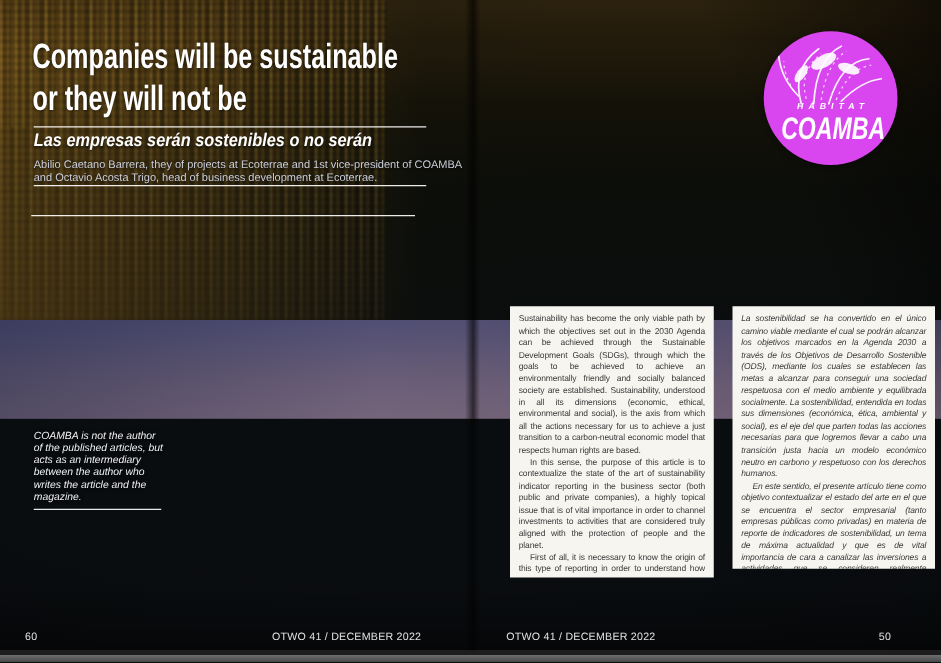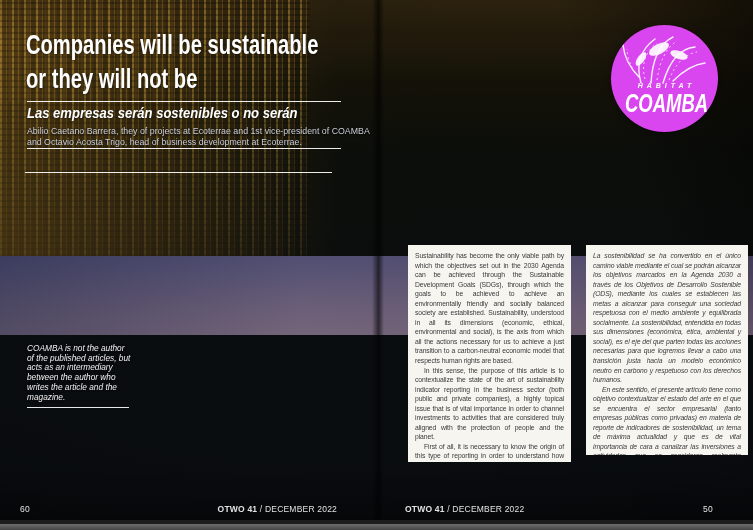--- a/index.html
+++ b/index.html
@@ -111,21 +111,21 @@
   .logo-top{position:absolute;left:0;top:57px;width:100%;font-size:7px;letter-spacing:4px;
     color:#fff;font-weight:bold;text-indent:4px;}
   .logo-main{position:absolute;left:0;top:64px;width:100%;font-size:25px;font-weight:bold;color:#fff;
     transform:scaleX(0.74);transform-origin:50% 0;letter-spacing:0;}
 
   .footer{top:504px;font-size:8.5px;color:#e2e2e2;letter-spacing:0.2px;}
   .pn-left{left:20px;}
   .pn-right{left:703px;}
   .foot-left{left:177px;width:160px;text-align:right;}
   .foot-right{left:405px;}
-  .foot-mag{font-weight:bold;}
+  .foot-mag{font-weight:normal;}
 </style>
 </head>
 <body>
 
 <div id="spread">
 
   <div class="abs sky"></div>
   <div class="abs tower-c"></div>
   <div class="abs tower-r"></div>
   <div class="abs bldg-right"></div>

